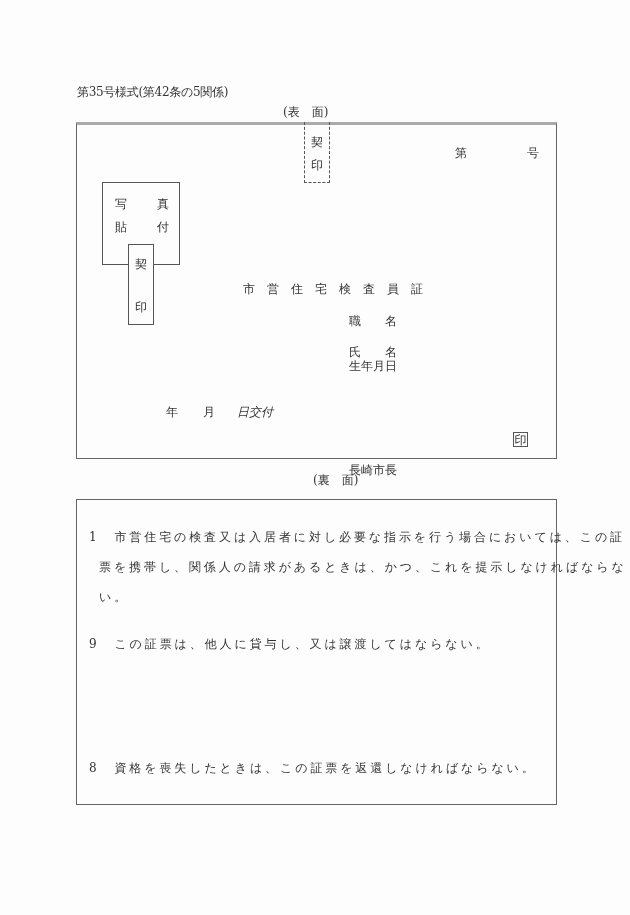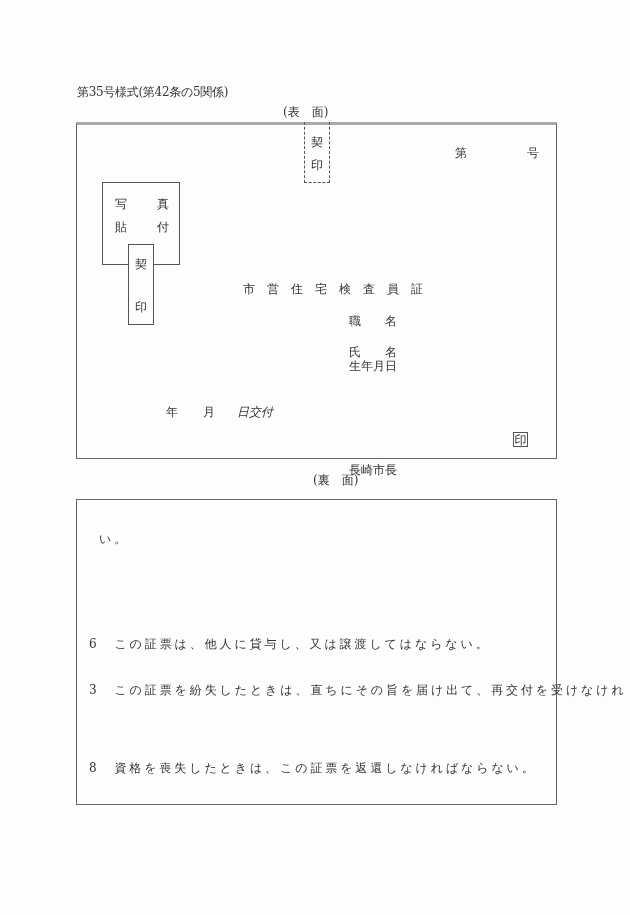--- a/index.html
+++ b/index.html
@@ -63,23 +63,24 @@
 <div class="abs t12" style="left:237px; top:404px;font-style:italic;">日交付</div>
 
 <div class="abs t12" style="left:349px; top:434px;margin-top:28px;">長崎市長</div>
 <div class="stamp">印</div>
 
 <div class="abs side-label" style="left:293px; top:472px;margin-left:20px;">(裏　面)</div>
 
 <div class="box" id="back"></div>
 
 <div class="item" style="top:523px;">
+  <div>1　市営住宅の検査又は入居者に対し必要な指示を行う場合においては、この証</div>
+  <div style="padding-left:10px; margin-top:2px;">票を携帯し、関係人の請求があるときは、かつ、これを提示しなければならな</div>
   <div style="padding-left:10px; margin-top:2px;">い。</div>
 </div>
 <div class="item" style="top:630px;">
-  <div>6　この証票は、他人に貸与し、又は譲渡してはならない。</div>
+  <div>9　この証票は、他人に貸与し、又は譲渡してはならない。</div>
 </div>
 <div class="item" style="top:676px;">
-  <div>3　この証票を紛失したときは、直ちにその旨を届け出て、再交付を受けなけれ</div>
 </div>
 <div class="item" style="top:754px;">
   <div>8　資格を喪失したときは、この証票を返還しなければならない。</div>
 </div>
 
 </body></html>

